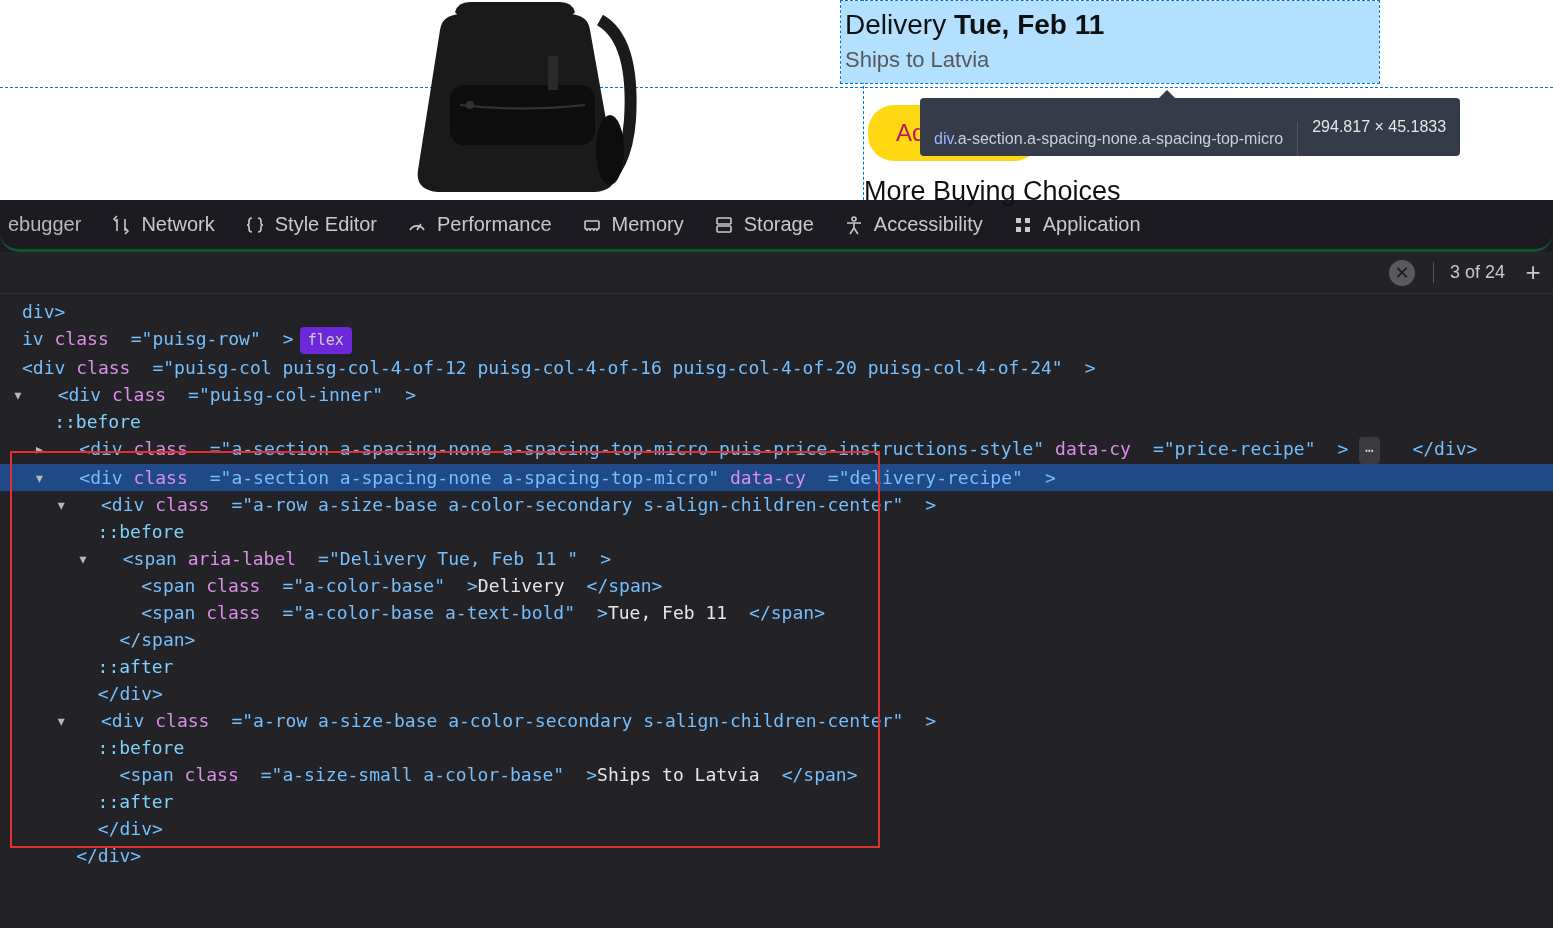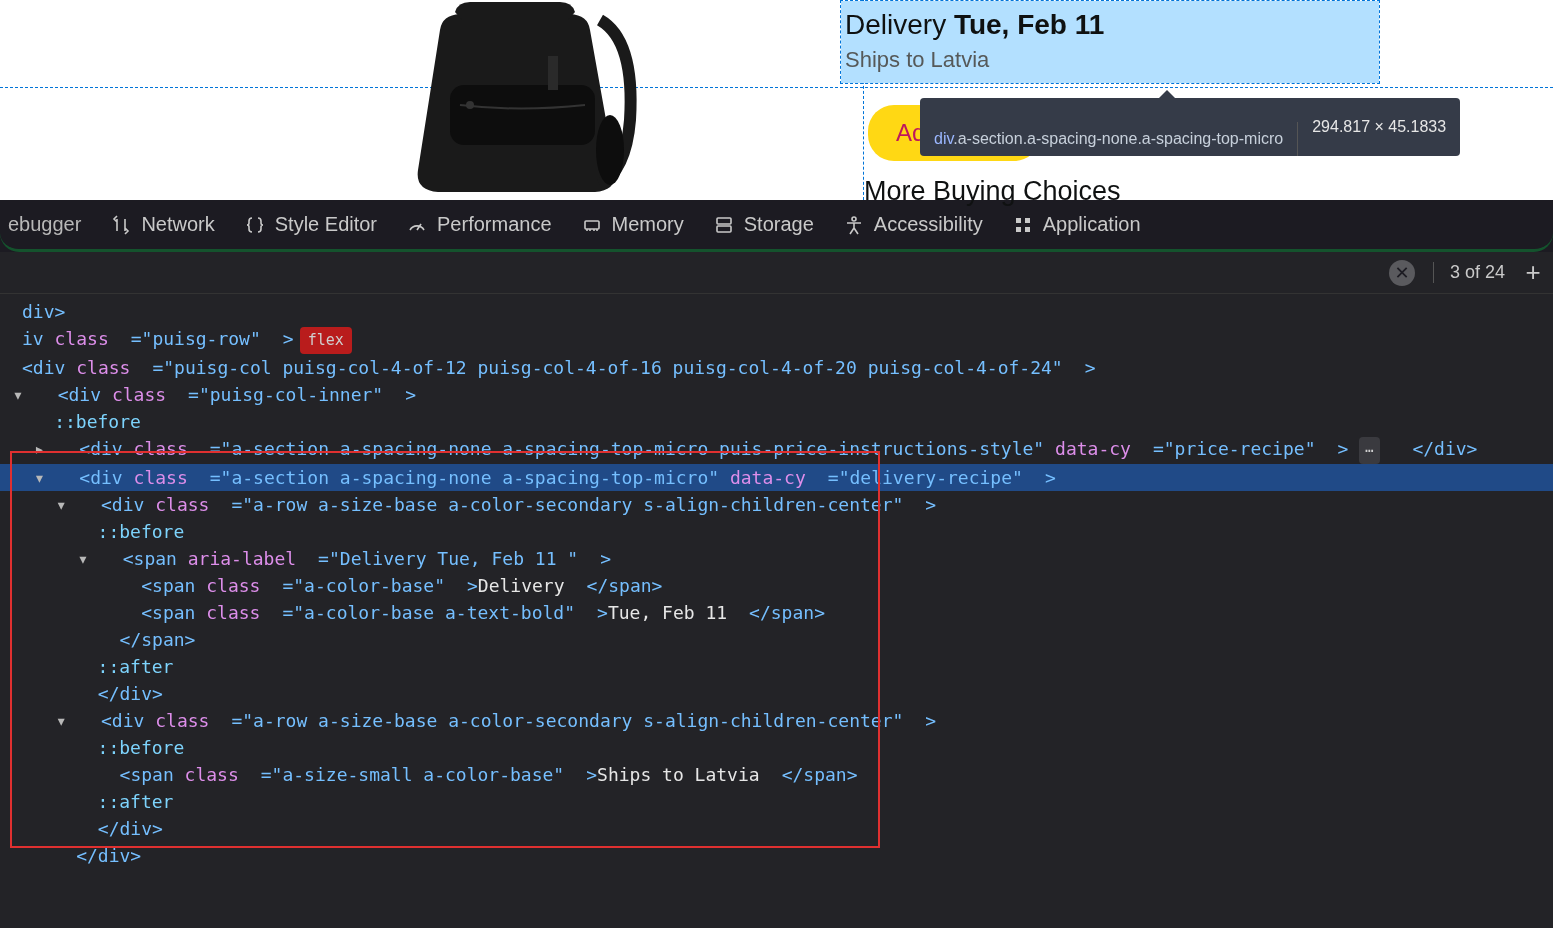--- a/index.html
+++ b/index.html
@@ -45,21 +45,21 @@
 
 .dom { font-family: "Menlo", "Consolas", monospace; font-size: 18px; line-height: 27px; padding: 4px 0 10px 0; background: #232327; min-height: 634px; position: relative; }
 .dom .row { white-space: pre; padding-left: 0; }
 .dom .row.selected { background: #204a87; }
 .dom .expander { display: inline-block; width: 14px; text-align: center; color: #b8b8b8; cursor: pointer; }
 .t-tag { color: #75bfff; padding-left: 22px; }
 .t-attr { color: #dd8eea; }
 .t-val { color: #75bfff; }
 .t-pseudo { color: #7dd3fc; }
 .t-text { color: #e6e6e6; }
-.badge-flex { display: inline-block; background: #b91c1c; color: #cfcfcf; border-radius: 4px; padding: 0 8px; font-size: 15px; margin-left: 6px; }
+.badge-flex { display: inline-block; background: #6d28d9; color: #cfcfcf; border-radius: 4px; padding: 0 8px; font-size: 15px; margin-left: 6px; }
 .ellips { display: inline-block; background: #3a3a3f; color: #cfcfcf; border-radius: 4px; padding: 0 6px; font-size: 14px; }
 
 .redbox { position: absolute; border: 2px solid #e03030; left: 10px; top: 157px; width: 870px; height: 397px; pointer-events: none; }
 </style>
 </head>
 <body>
 
 <div class="page-area">
   <div class="hguide" style="top:87px;"></div>
   <div class="vguide" style="left:863px;"></div>

